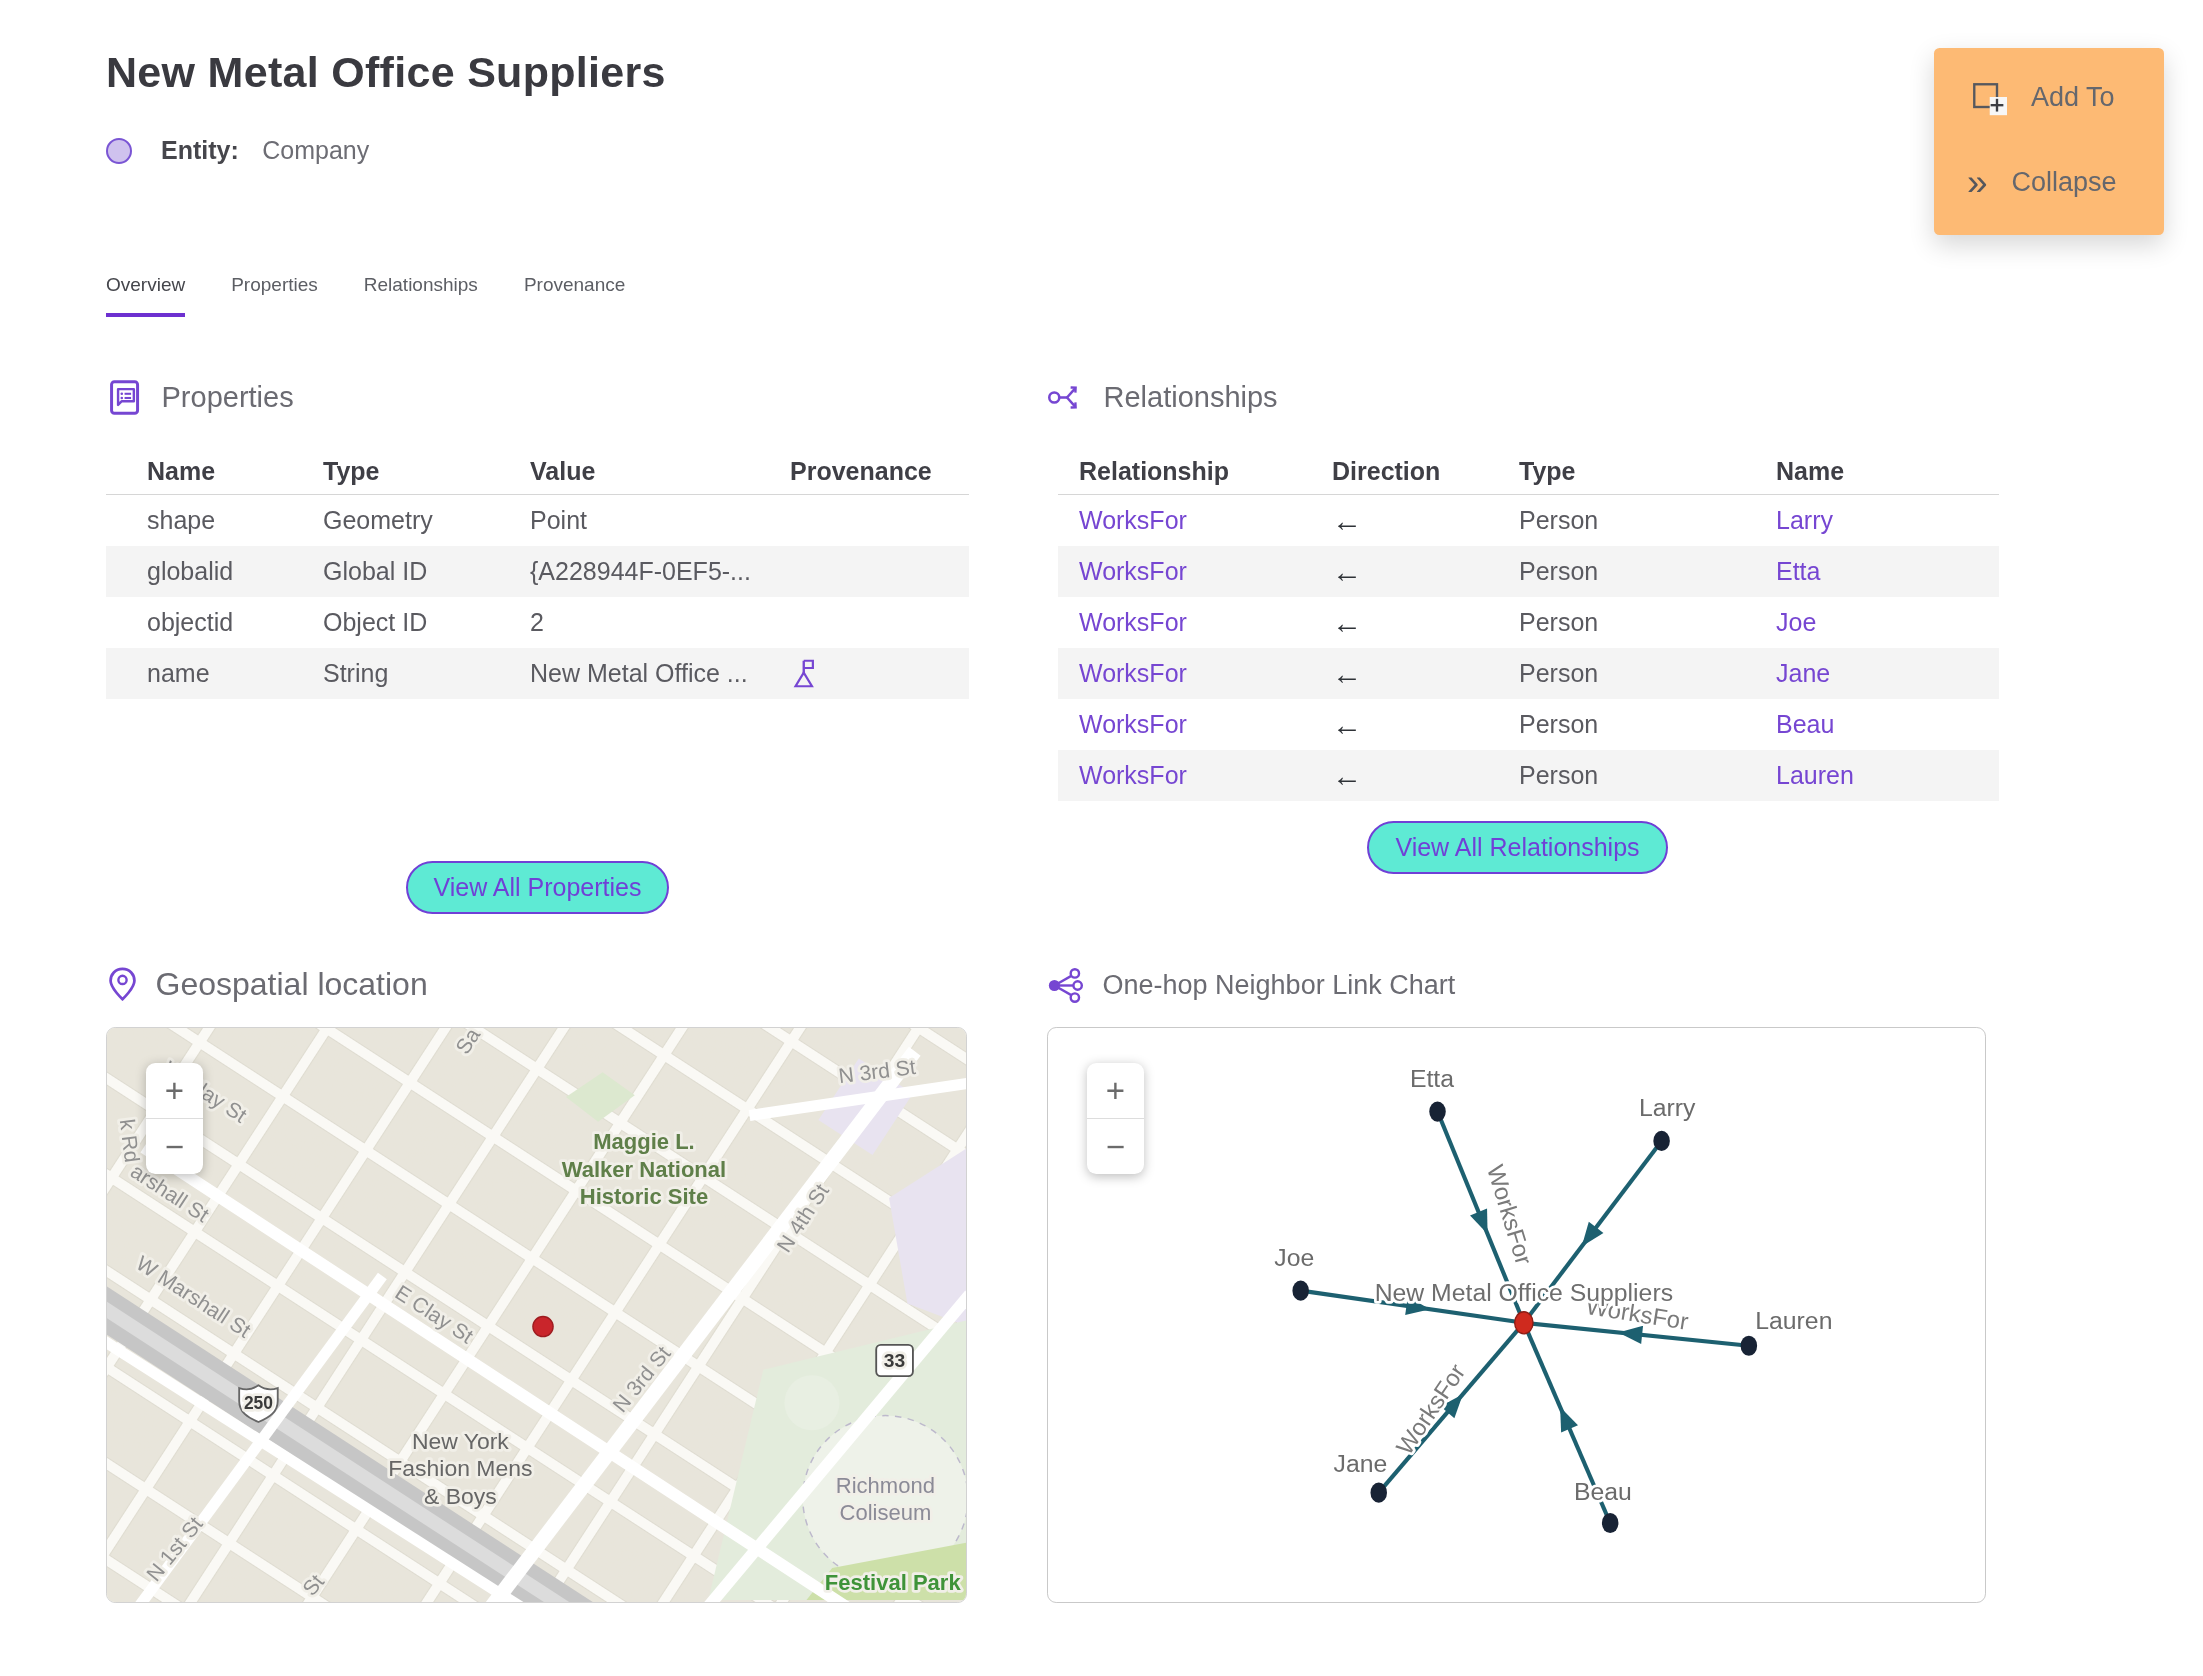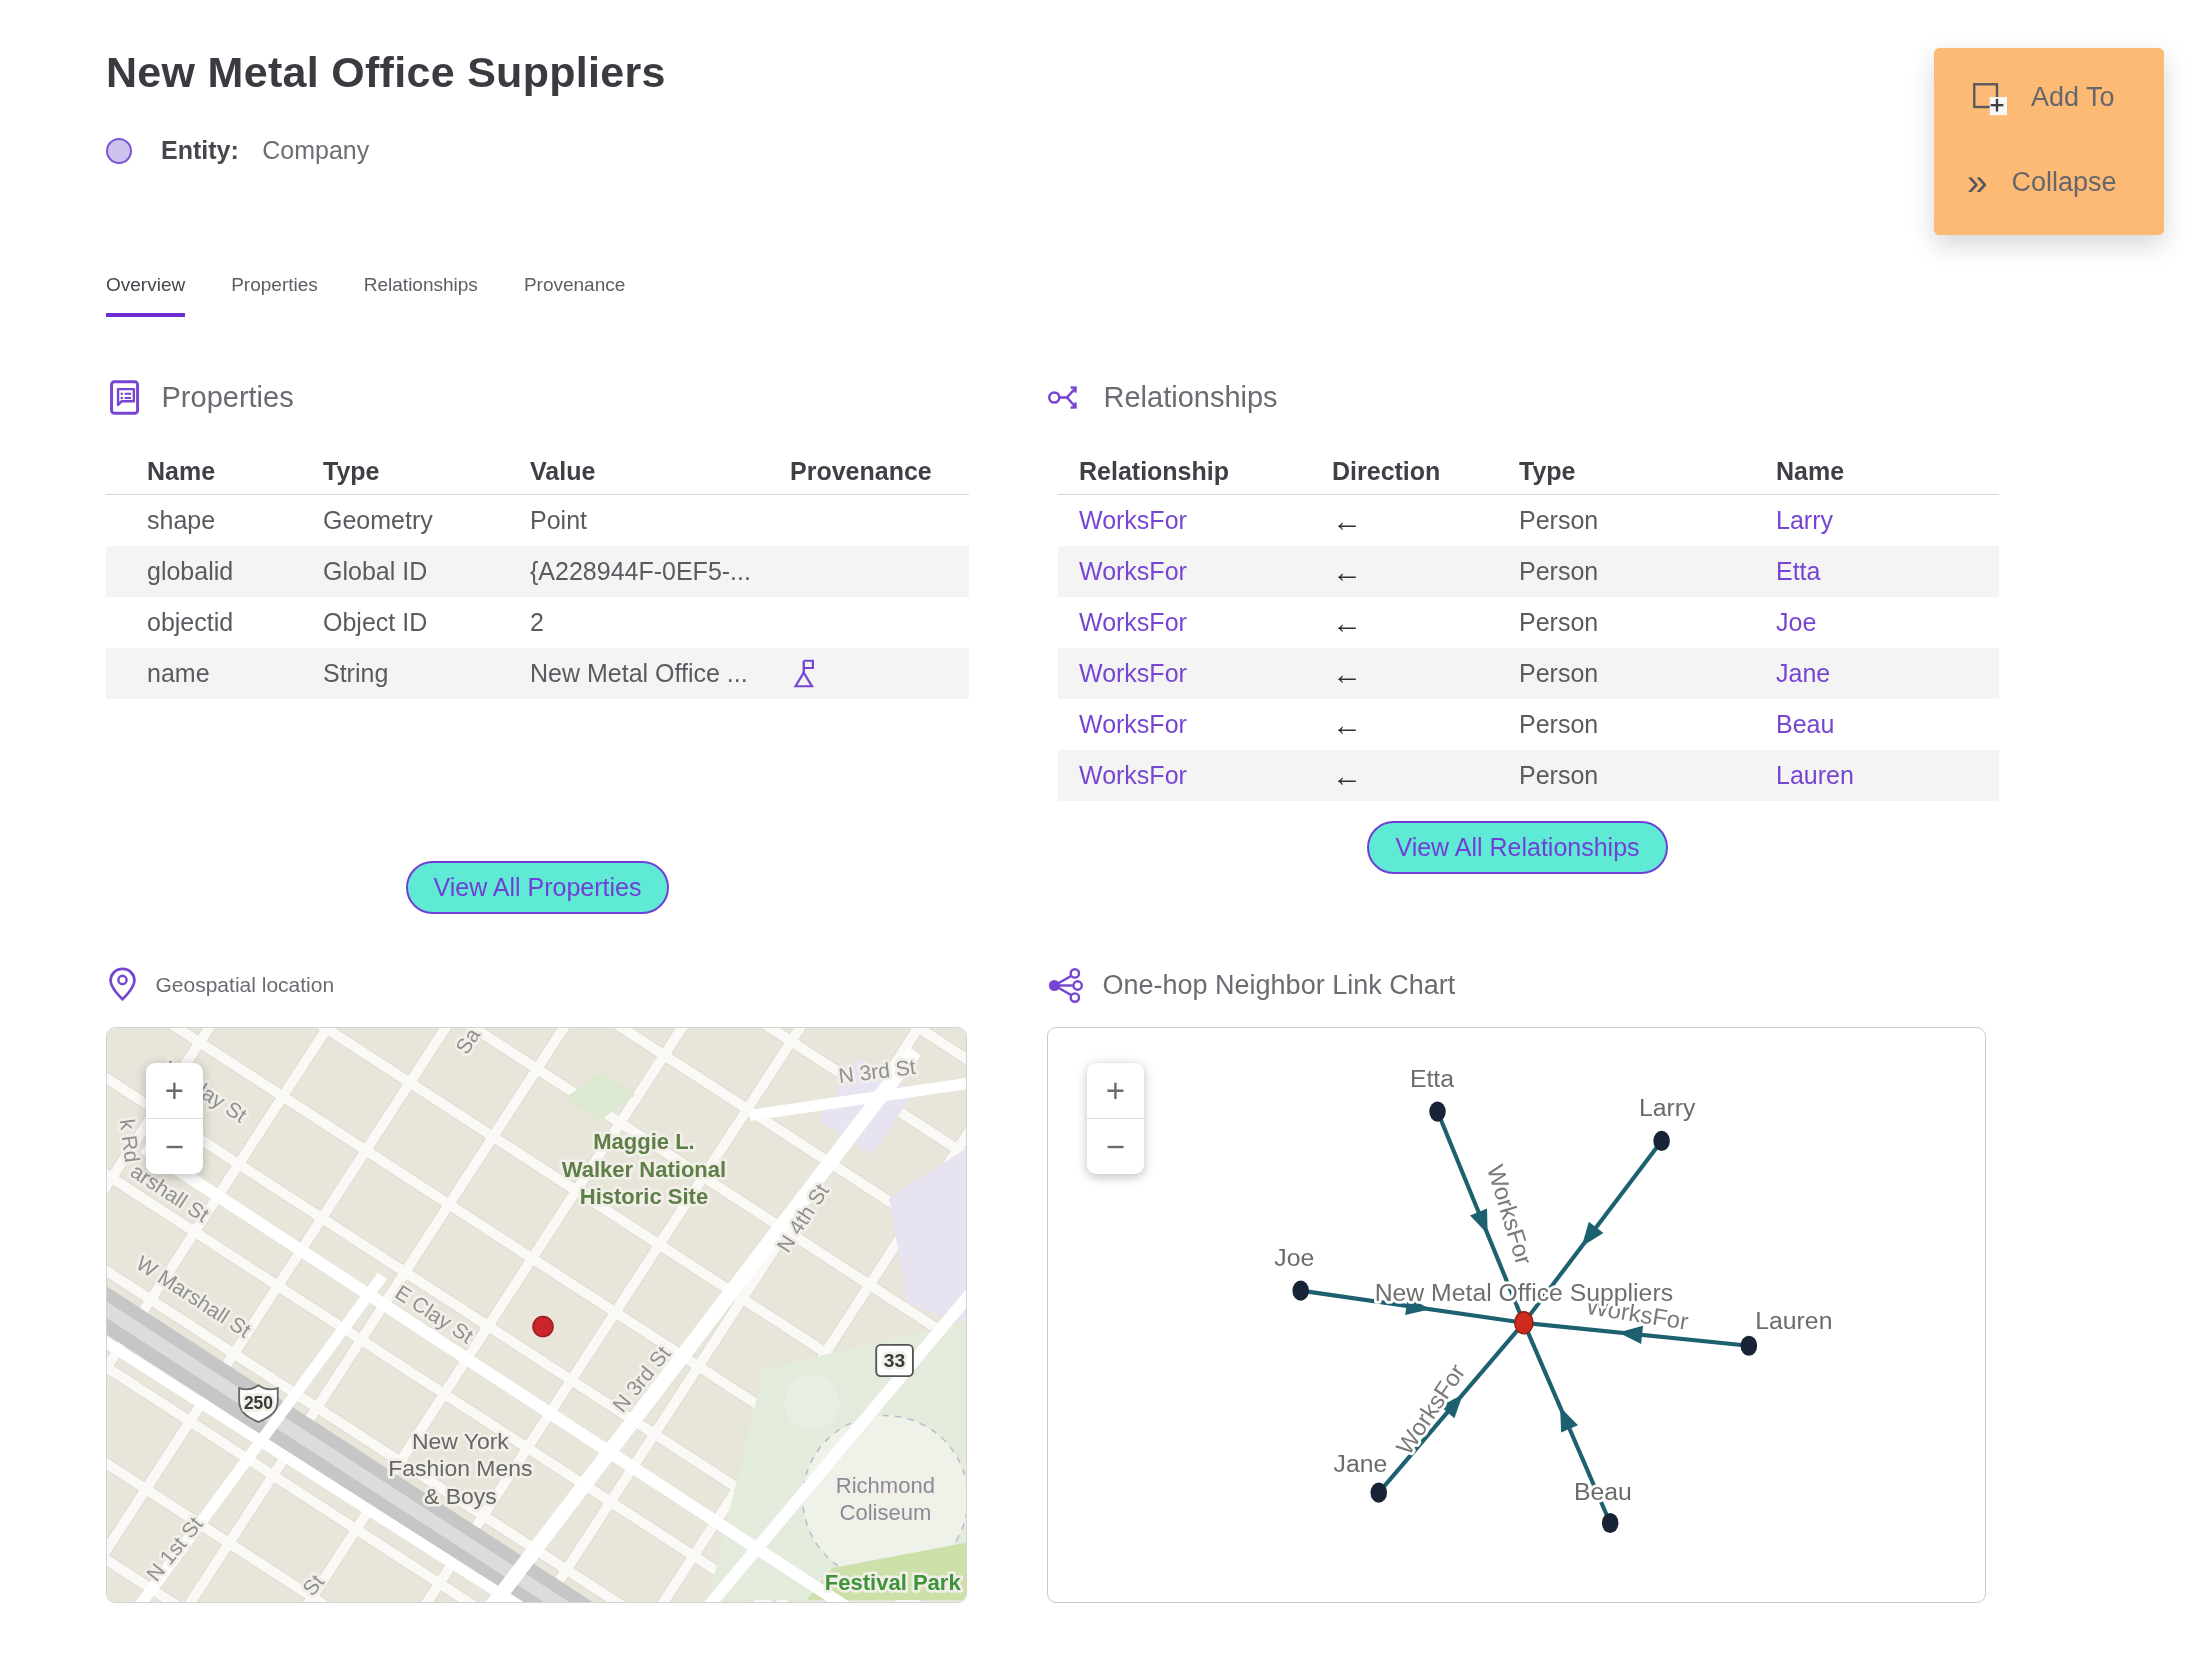--- a/index.html
+++ b/index.html
@@ -23,21 +23,21 @@
 
   
   .tabs{position:absolute;left:106px;top:274px;display:flex;gap:46px;font-size:19px;}
   .tab{color:#5c5e64;padding-bottom:16.5px;cursor:pointer;}
   .tab.active{color:#45464c;border-bottom:4.6px solid #6d30d0;}
 
   
   .section-head{position:absolute;display:flex;align-items:center;gap:16.5px;font-size:29px;color:#6b6b72;}
   .sh-props{left:106px;top:378px;}
   .sh-rels{left:1047px;top:378px;}
-  .sh-map{left:106px;top:966px;font-size:21px;}
+  .sh-map{left:106px;top:966px;font-size:32px;}
   .sh-chart{left:1047px;top:966px;font-size:27px;}
 
   
   .table{position:absolute;font-size:25px;}
   .t-props{left:106px;top:448px;width:863px;}
   .t-rels{left:1058px;top:448px;width:941px;}
   .trow{display:grid;align-items:center;height:51px;color:#5a5a60;}
   .t-props .trow{grid-template-columns:176px 207px 260px 1fr;padding-left:41px;}
   .t-rels .trow{grid-template-columns:253px 187px 257px 1fr;padding-left:21px;}
   .thead{font-weight:700;color:#3f3f46;height:46px;}

